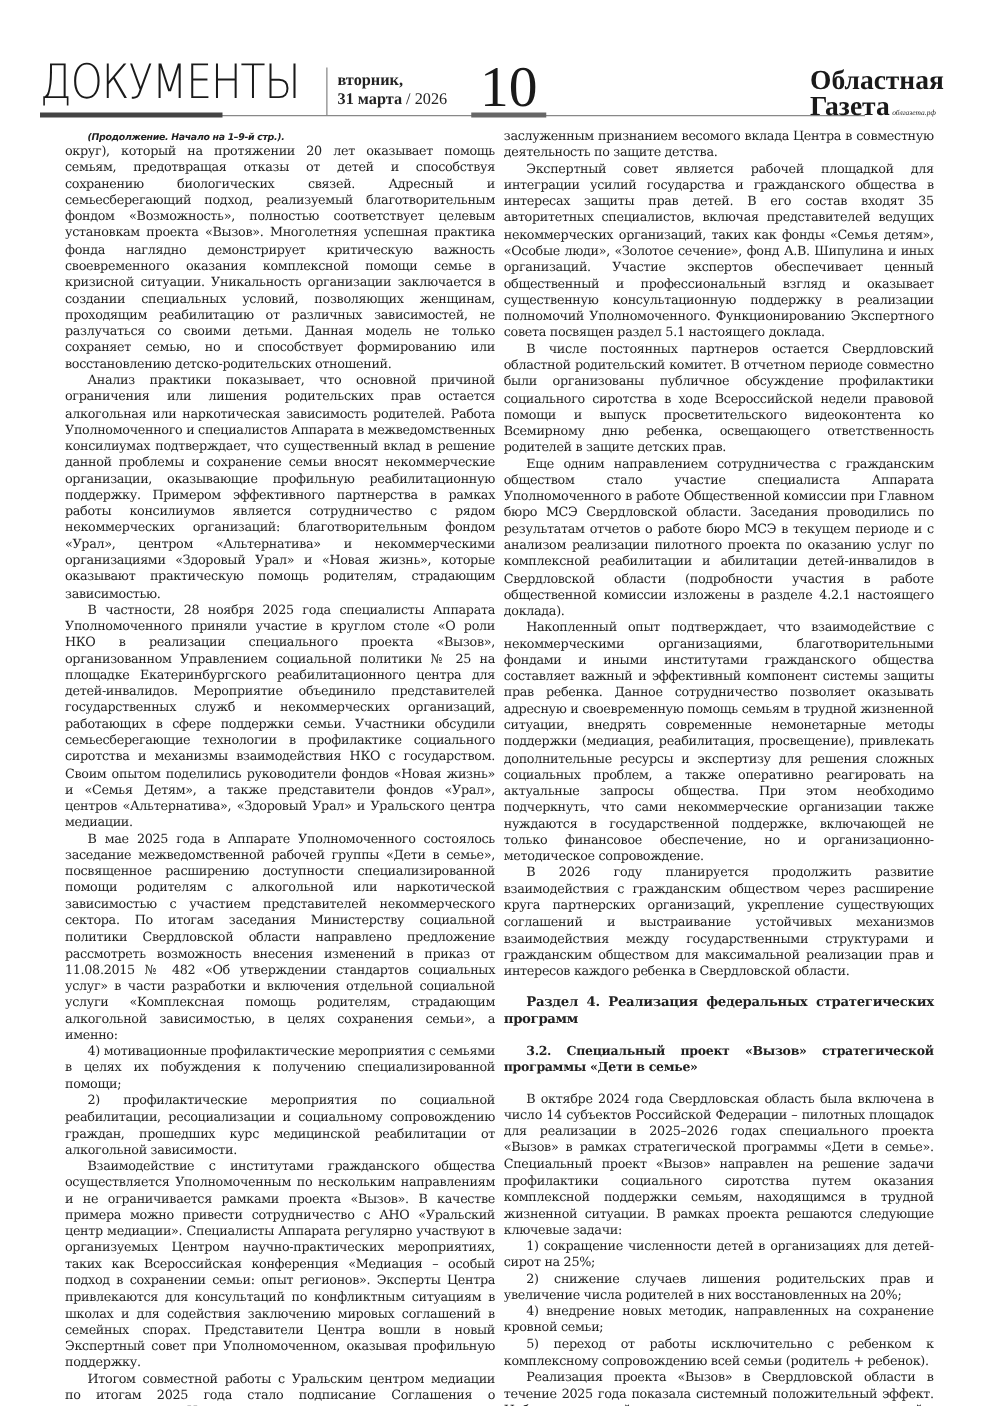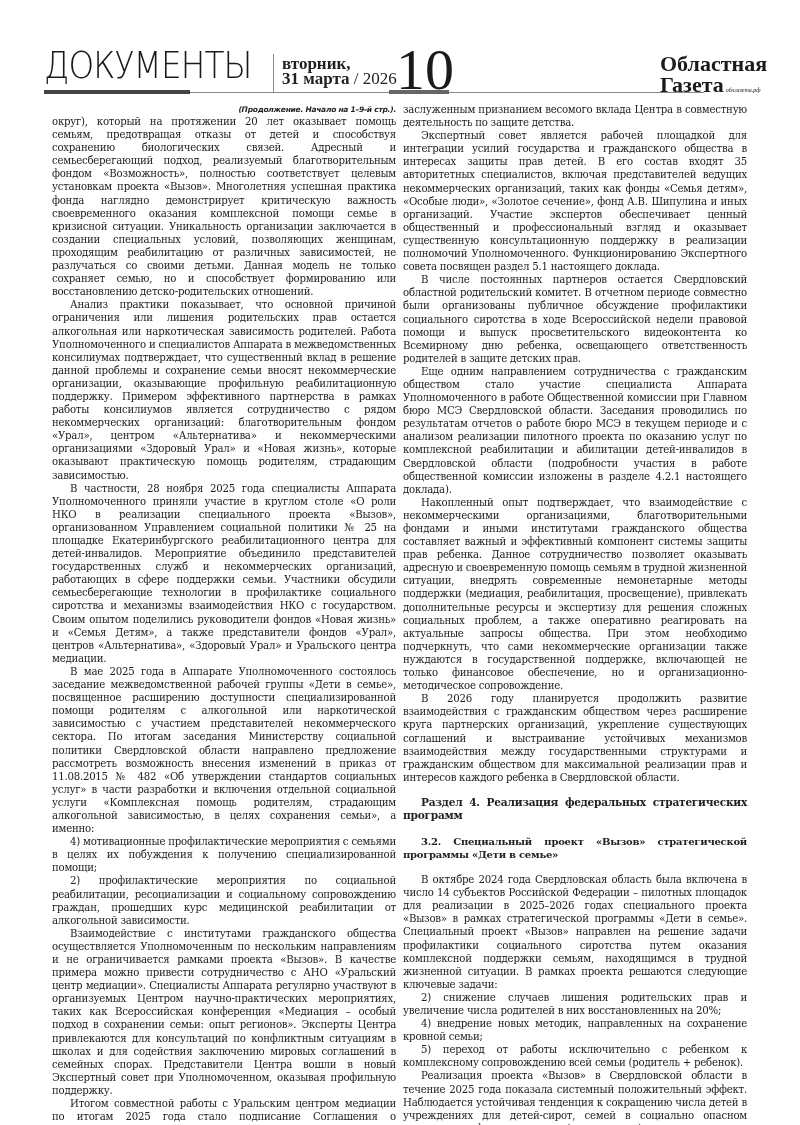--- a/index.html
+++ b/index.html
@@ -1,33 +1,33 @@
 <!DOCTYPE html>
 <html><head>
 <meta charset="utf-8">
 <style>
   html, body { margin: 0; padding: 0; background: #ffffff; }
   body { width: 800px; height: 1125px; position: relative; overflow: hidden; color: #1d1d1d; font-family: "DejaVu Serif", serif; }
-  .header { position: absolute; left: 44px; top: 48px; width: 700px; height: 52px; }
+  .header { position: absolute; left: 32px; top: 48px; width: 700px; height: 52px; }
   .section-title { position: absolute; left: 0; top: -5px; font-family: "DejaVu Sans", sans-serif; font-size: 38px; font-weight: 300; letter-spacing: -1px; transform: scaleX(0.86); transform-origin: left top; color: #1a1a1a; }
   .title-underline { position: absolute; left: 0; top: 42px; width: 146px; height: 4px; background: #444; }
   .header-rule { position: absolute; left: 0; top: 44px; width: 660px; height: 1px; background: #888; }
   .vrule { position: absolute; left: 229px; top: 6px; width: 1px; height: 38px; background: #888; }
-  .date { position: absolute; left: 238px; top: 8px; font-family: "Liberation Serif", serif; font-size: 17px; font-weight: bold; line-height: 15px; color: #222; }
+  .date { position: absolute; left: 238px; top: 8px; font-family: "Liberation Serif", serif; font-size: 13px; font-weight: bold; line-height: 15px; color: #222; }
   .date .year { font-weight: normal; text-align: center; }
-  .page-num { position: absolute; left: 352px; top: 2px; font-family: "Liberation Serif", serif; font-size: 58px; line-height: 40px; color: #1a1a1a; }
+  .page-num { position: absolute; left: 352px; top: 2px; font-family: "Liberation Serif", serif; font-size: 46px; line-height: 40px; color: #1a1a1a; }
   .num-underline { position: absolute; left: 345px; top: 42px; width: 60px; height: 4px; background: #666; }
   .logo { position: absolute; left: 384px; top: 5px; font-family: "Liberation Serif", serif; font-weight: bold; font-size: 22px; line-height: 21px; color: #1a1a1a; }
   .logo .site { font-size: 6px; font-style: italic; font-weight: normal; margin-left: 2px; }
   .col { position: absolute; top: 104px; width: 344px; font-family: "DejaVu Serif", serif; font-size: 10.2px; line-height: 13.1px; text-align: justify; color: #222; letter-spacing: -0.25px; }
   .col.left { left: 52px; }
   .col.right { left: 403px; top: 103px; }
   .col p { margin: 0; text-indent: 18px; hyphens: auto; }
   .col p.noindent { text-indent: 0; }
-  .cont-note { font-family: "DejaVu Sans", sans-serif; font-size: 7.5px; font-weight: bold; font-style: italic; text-align: right; text-indent: 0; line-height: 11px; }
+  .cont-note { font-family: "DejaVu Sans", sans-serif; font-size: 7.5px; font-weight: bold; font-style: italic; text-align: left; text-indent: 0; line-height: 11px; }
   .h-section { font-weight: bold; font-size: 10.6px; line-height: 13.6px; margin: 12px 0 12px 0 !important; text-indent: 18px; }
   .h-sub { font-weight: bold; font-size: 10px; line-height: 13px; margin: 0 0 12px 0 !important; text-indent: 18px; }
 </style>
 </head>
 <body>
 
 <div class="header">
   <div class="section-title">ДОКУМЕНТЫ</div>
   <div class="header-rule"></div>
   <div class="title-underline"></div>
@@ -59,18 +59,19 @@
 <div class="col right">
   <p class="noindent">заслуженным признанием весомого вклада Центра в совместную деятельность по защите детства.</p>
   <p>Экспертный совет является рабочей площадкой для интеграции усилий государства и гражданского общества в интересах защиты прав детей. В его состав входят 35 авторитетных специалистов, включая представителей ведущих некоммерческих организаций, таких как фонды «Семья детям», «Особые люди», «Золотое сечение», фонд А.В. Шипулина и иных организаций. Участие экспертов обеспечивает ценный общественный и профессиональный взгляд и оказывает существенную консультационную поддержку в реализации полномочий Уполномоченного. Функционированию Экспертного совета посвящен раздел 5.1 настоящего доклада.</p>
   <p>В числе постоянных партнеров остается Свердловский областной родительский комитет. В отчетном периоде совместно были организованы публичное обсуждение профилактики социального сиротства в ходе Всероссийской недели правовой помощи и выпуск просветительского видеоконтента ко Всемирному дню ребенка, освещающего ответственность родителей в защите детских прав.</p>
   <p>Еще одним направлением сотрудничества с гражданским обществом стало участие специалиста Аппарата Уполномоченного в работе Общественной комиссии при Главном бюро МСЭ Свердловской области. Заседания проводились по результатам отчетов о работе бюро МСЭ в текущем периоде и с анализом реализации пилотного проекта по оказанию услуг по комплексной реабилитации и абилитации детей-инвалидов в Свердловской области (подробности участия в работе общественной комиссии изложены в разделе 4.2.1 настоящего доклада).</p>
   <p>Накопленный опыт подтверждает, что взаимодействие с некоммерческими организациями, благотворительными фондами и иными институтами гражданского общества составляет важный и эффективный компонент системы защиты прав ребенка. Данное сотрудничество позволяет оказывать адресную и своевременную помощь семьям в трудной жизненной ситуации, внедрять современные немонетарные методы поддержки (медиация, реабилитация, просвещение), привлекать дополнительные ресурсы и экспертизу для решения сложных социальных проблем, а также оперативно реагировать на актуальные запросы общества. При этом необходимо подчеркнуть, что сами некоммерческие организации также нуждаются в государственной поддержке, включающей не только финансовое обеспечение, но и организационно-методическое сопровождение.</p>
   <p>В 2026 году планируется продолжить развитие взаимодействия с гражданским обществом через расширение круга партнерских организаций, укрепление существующих соглашений и выстраивание устойчивых механизмов взаимодействия между государственными структурами и гражданским обществом для максимальной реализации прав и интересов каждого ребенка в Свердловской области.</p>
   <p class="h-section">Раздел 4. Реализация федеральных стратегических программ</p>
   <p class="h-sub">3.2. Специальный проект «Вызов» стратегической программы «Дети в семье»</p>
   <p>В октябре 2024 года Свердловская область была включена в число 14 субъектов Российской Федерации – пилотных площадок для реализации в 2025–2026 годах специального проекта «Вызов» в рамках стратегической программы «Дети в семье». Специальный проект «Вызов» направлен на решение задачи профилактики социального сиротства путем оказания комплексной поддержки семьям, находящимся в трудной жизненной ситуации. В рамках проекта решаются следующие ключевые задачи:</p>
+  <p>1) сокращение численности детей в организациях для детей-сирот на 25%;</p>
   <p>2) снижение случаев лишения родительских прав и увеличение числа родителей в них восстановленных на 20%;</p>
   <p>4) внедрение новых методик, направленных на сохранение кровной семьи;</p>
   <p>5) переход от работы исключительно с ребенком к комплексному сопровождению всей семьи (родитель + ребенок).</p>
   <p>Реализация проекта «Вызов» в Свердловской области в течение 2025 года показала системный положительный эффект. Наблюдается устойчивая тенденция к сокращению числа детей в учреждениях для детей-сирот, семей в социально опасном положении и фактов лишения (ограничения) родительских прав. Эти результаты являются следствием консолидированных действий государственных органов, институтов гражданского общества и всех участников системы профилактики при координирующей роли Министерства социальной политики Свердловской области как регионального куратора проекта и при поддержке Законодательного Собрания Свердловской области. Определенный вклад в достижение данных результатов был обеспечен деятельностью Уполномоченного, осуществляемой в тесном взаимодействии со всеми участниками проекта посредством основных форм участия, изложенных ниже.</p>
 
 </div>
 
 </body></html>

